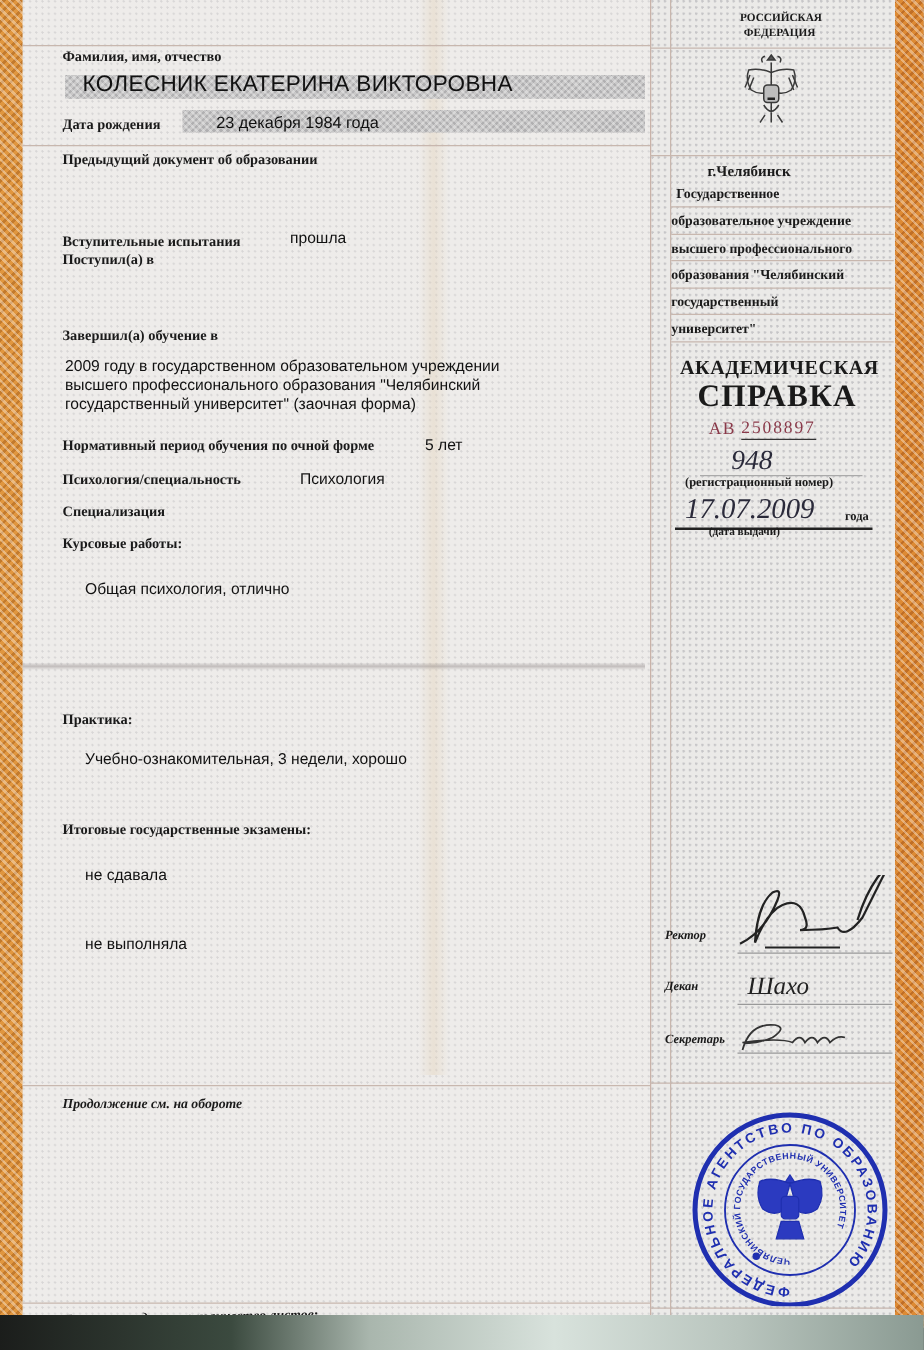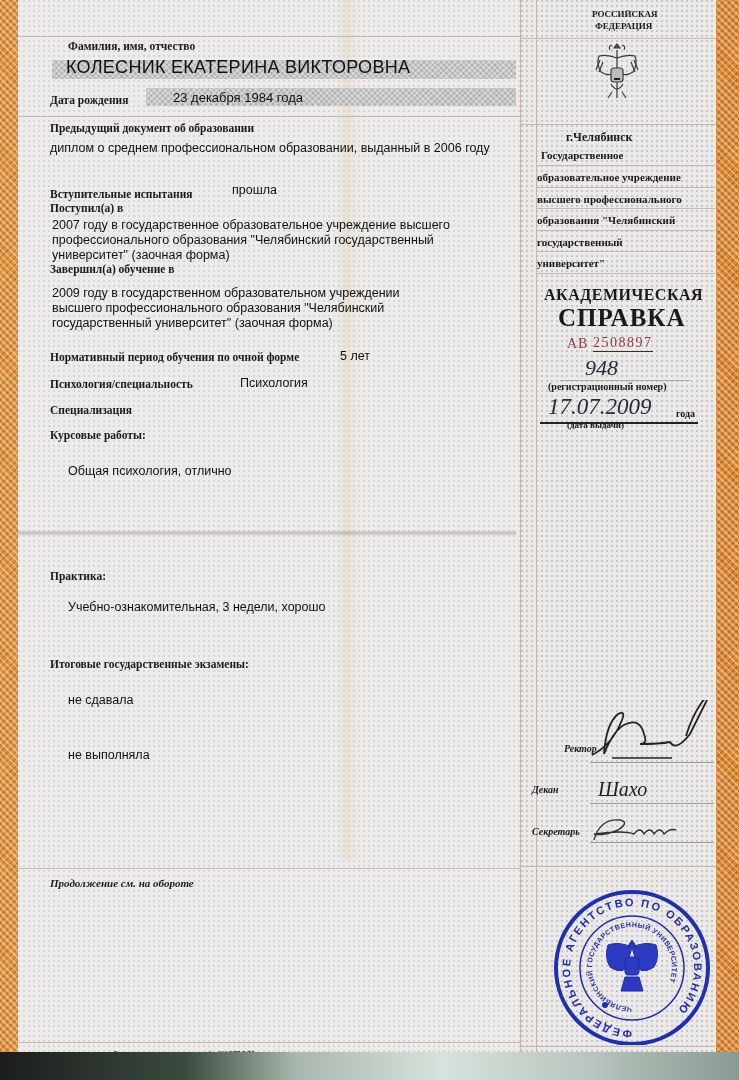--- a/index.html
+++ b/index.html
@@ -97,36 +97,34 @@
   <div class="rule" style="left:18px;top:36px;width:502px;"></div>
   <div class="rule" style="left:520px;top:38px;width:196px;"></div>
   <div class="rule" style="left:18px;top:116px;width:502px;"></div>
   <div class="rule" style="left:520px;top:124px;width:196px;"></div>
   <div class="rule" style="left:18px;top:868px;width:502px;"></div>
   <div class="rule" style="left:520px;top:866px;width:196px;"></div>
   <div class="rule" style="left:18px;top:1042px;width:502px;"></div>
   <div class="rule" style="left:520px;top:1046px;width:196px;"></div>
   <div class="vrule" style="left:536px;top:0;height:1062px;"></div>
 
-  <div class="lbl" style="left:68px;top:40px;text-align:center;">Фамилия, имя, отчество</div>
+  <div class="lbl" style="left:50px;top:40px;text-align:center;">Фамилия, имя, отчество</div>
   <div class="band" style="left:52px;top:60px;width:464px;height:19px;"></div>
   <div class="name-val">КОЛЕСНИК ЕКАТЕРИНА ВИКТОРОВНА</div>
 
   <div class="lbl" style="left:50px;top:94px;">Дата рождения</div>
   <div class="band" style="left:146px;top:88px;width:370px;height:18px;"></div>
   <div class="val" style="left:173px;top:90px;font-size:13px;">23 декабря 1984 года</div>
 
   <div class="lbl" style="left:50px;top:122px;">Предыдущий документ об образовании</div>
-  <div class="val" style="left:50px;top:141px;">диплом о среднем профессиональном образовании, выданный в 2006 году</div>
 
   <div class="lbl" style="left:50px;top:188px;">Вступительные испытания</div>
   <div class="val" style="left:232px;top:183px;">прошла</div>
 
   <div class="lbl" style="left:50px;top:202px;">Поступил(а) в</div>
-  <div class="val multi" style="left:52px;top:218px;width:400px;">2007 году в государственное образовательное учреждение высшего профессионального образования "Челябинский государственный университет" (заочная форма)</div>
 
   <div class="lbl" style="left:50px;top:263px;">Завершил(а) обучение в</div>
   <div class="val multi" style="left:52px;top:286px;width:400px;">2009 году в государственном образовательном учреждении высшего профессионального образования "Челябинский государственный университет" (заочная форма)</div>
 
   <div class="lbl" style="left:50px;top:351px;">Нормативный период обучения по очной форме</div>
   <div class="val" style="left:340px;top:349px;">5 лет</div>
 
   <div class="lbl" style="left:50px;top:378px;">Психология/специальность</div>
   <div class="val" style="left:240px;top:376px;">Психология</div>
 
@@ -186,21 +184,21 @@
 
   <div class="hand" style="left:585px;top:355px;font-size:22px;">948</div>
   <div class="rule" style="left:560px;top:380px;width:130px;background:#aaa;"></div>
   <div class="serif-r" style="left:548px;top:381px;font-size:10px;">(регистрационный номер)</div>
 
   <div class="hand" style="left:548px;top:394px;font-size:23px;">17.07.2009</div>
   <div class="serif-r" style="left:676px;top:408px;font-size:10px;">года</div>
   <div style="position:absolute;left:540px;top:422px;width:158px;height:2px;background:#222;"></div>
   <div class="serif-r" style="left:567px;top:420px;font-size:9px;">(дата выдачи)</div>
 
-  <div class="lbl-it" style="left:564px;top:743px;font-size:10px;">Ректор</div>
+  <div class="lbl-it" style="left:532px;top:743px;font-size:10px;">Ректор</div>
   <div class="rule" style="left:590px;top:762px;width:124px;background:#999;"></div>
   <svg class="sig" style="left:582px;top:700px;" width="136" height="80" viewBox="0 0 136 80">
     <path d="M10 55 q20-10 30-35 q4-10 -4 -6 q-12 10 -14 40 q10-25 22-30 q14-6 18 10 q4 10 -4 10 q20 0 30 -2 q6 10 20 -8 q10-20 18-36 q4-8 -6 4 q-10 14 -16 34" fill="none" stroke="#222" stroke-width="1.8"></path>
     <path d="M30 58 h60" stroke="#222" stroke-width="1.5"></path>
   </svg>
 
   <div class="lbl-it" style="left:532px;top:784px;font-size:10px;">Декан</div>
   <div class="rule" style="left:590px;top:803px;width:124px;background:#999;"></div>
   <div class="hand" style="left:598px;top:778px;font-size:20px;color:#222;">Шахо</div>
 

